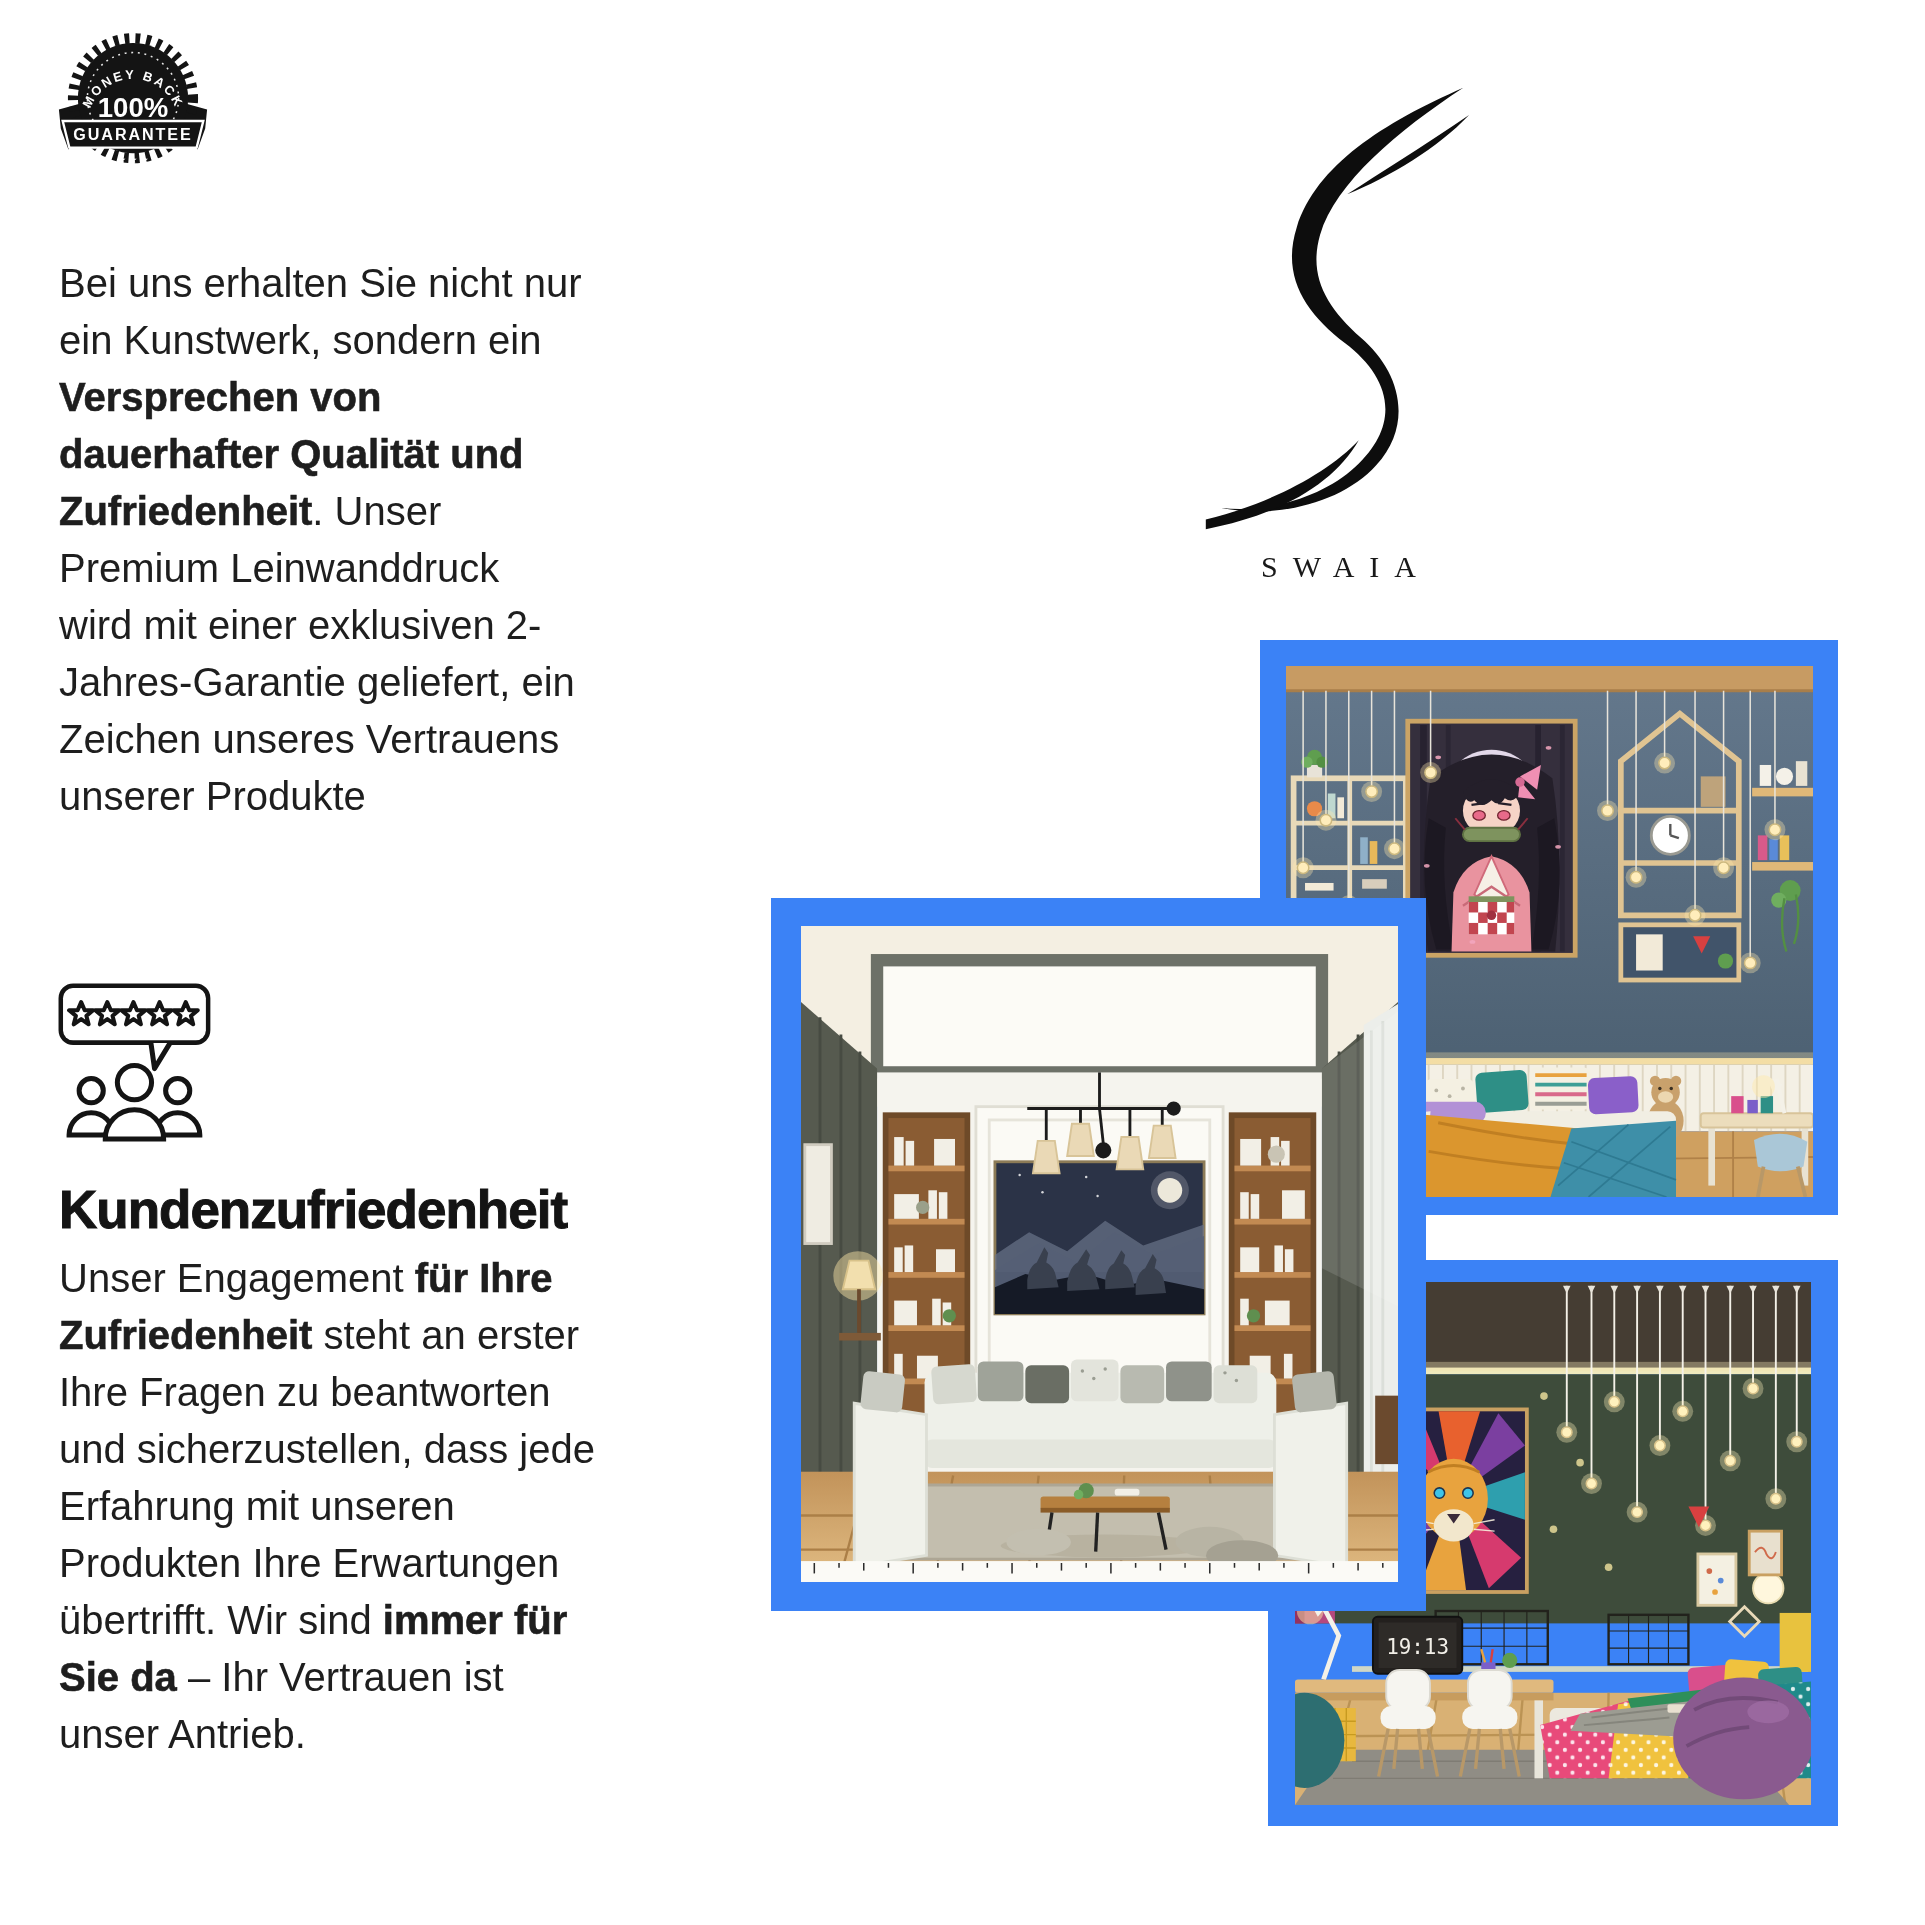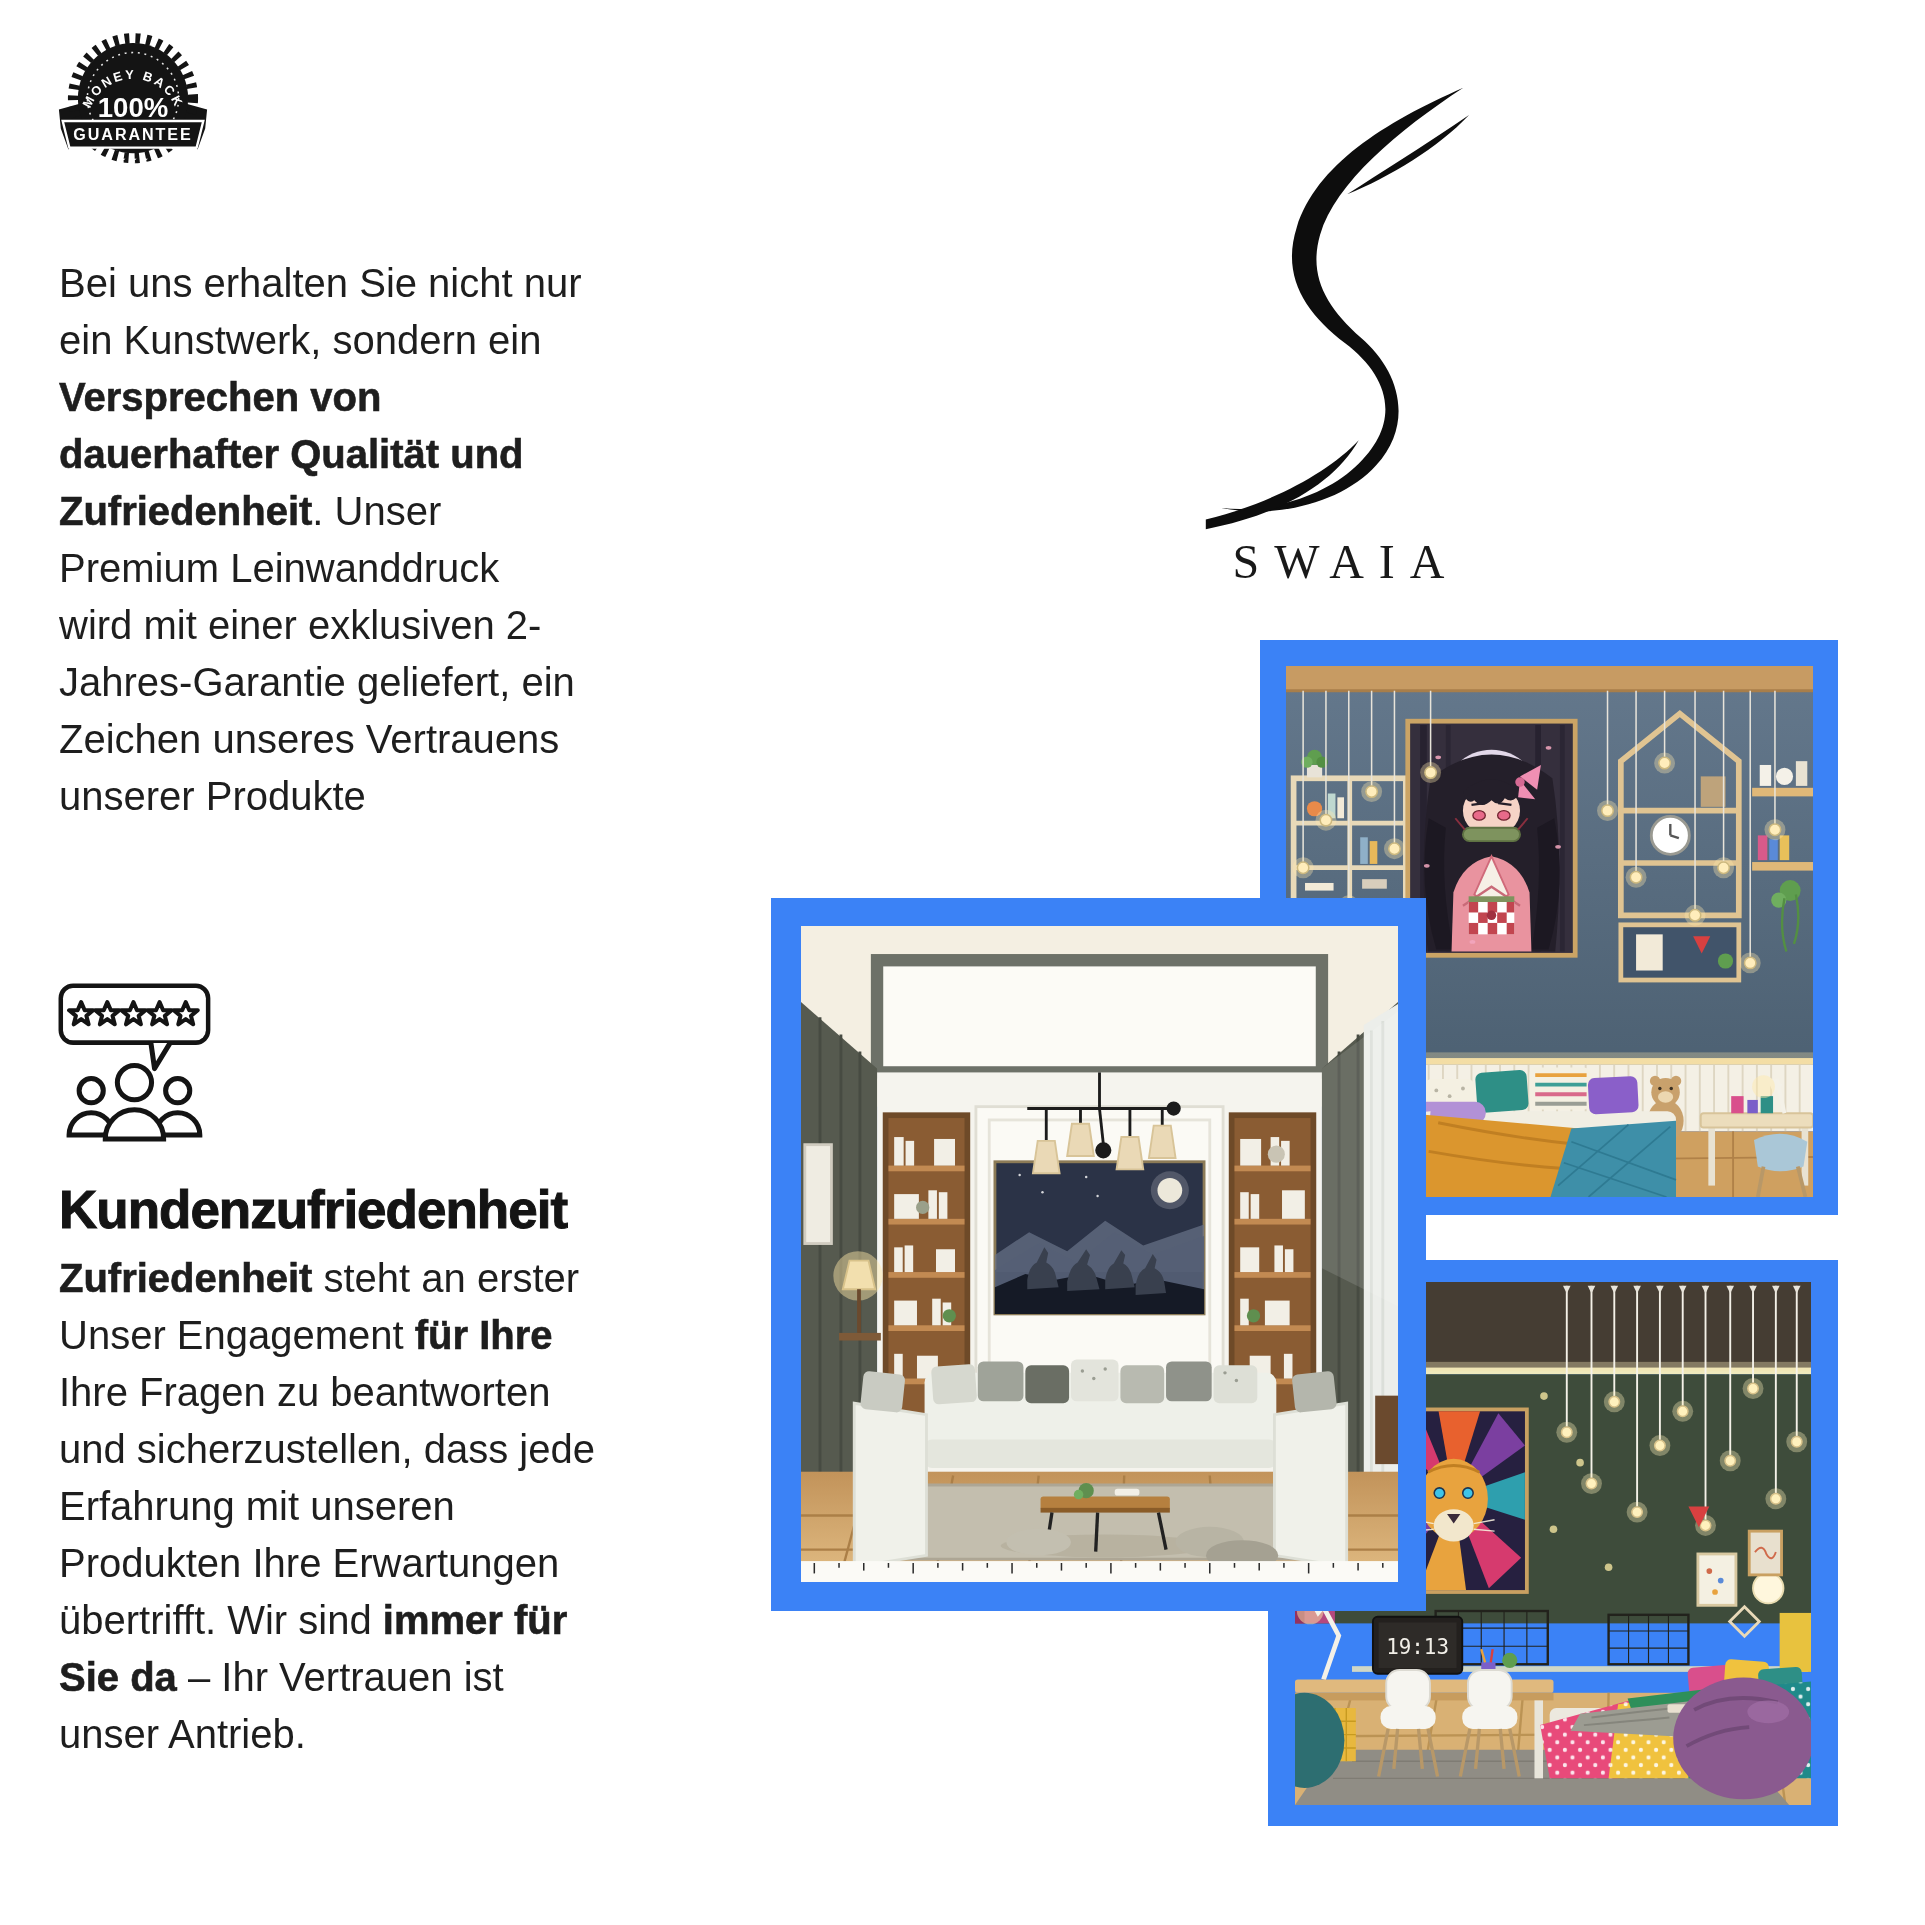--- a/index.html
+++ b/index.html
@@ -12,22 +12,22 @@
   #h-garantie{top:183px;}
   #h-kunden{top:1179px;}
   
   .para{position:absolute;left:59px;font-size:40px;line-height:57px;color:#1e1e1e;}
   .para .rl-line{white-space:nowrap;}
   .para .b{font-weight:700;-webkit-text-stroke:0.6px #1e1e1e;}
   #p-garantie{top:255px;}
   #p-kunden{top:1250px;}
   
   #logo-s{left:1200px;top:82px;width:271px;height:455px;}
-  #wordmark{left:1196px;top:534px;width:285px;text-align:center;
-            font-family:"Liberation Serif",serif;font-size:48px;letter-spacing:15px;
+  #wordmark{left:1196px;top:550px;width:285px;text-align:center;
+            font-family:"Liberation Serif",serif;font-size:30px;letter-spacing:15px;
             text-indent:15px;color:#191919;white-space:nowrap;}
   
   .card{position:absolute;background:#3b82f6;}
   .ph{position:absolute;}
   .ph svg{display:block;width:100%;height:100%;}
   #panel-anime{left:1260px;top:640px;width:578px;height:575px;z-index:1;}
   #panel-anime .ph{left:26px;top:26px;width:527px;height:531px;}
   #panel-living{left:771px;top:898px;width:655px;height:713px;z-index:2;}
   #panel-living .ph{left:29.5px;top:27.6px;width:597px;height:656px;}
   #panel-lion{left:1268px;top:1260px;width:570px;height:566px;z-index:1;}
@@ -85,22 +85,22 @@
       <path d="M 16,156 a 22,22 0 0 1 44,0 z"></path>
       <circle cx="124" cy="112" r="12"></circle>
       <path d="M 102,156 a 22,22 0 0 1 44,0 z"></path>
       <circle cx="81" cy="104" r="17"></circle>
       <path d="M 52,160 a 29,29 0 0 1 58,0 z"></path>
     </g>
   </svg>
 
   <div class="h" id="h-kunden">Kundenzufriedenheit</div>
   <div class="para" id="p-kunden">
+      <div class="rl-line"><span>Unser Engagement </span><span class="b">für Ihre</span></div>
       <div class="rl-line"><span class="b">Zufriedenheit</span><span> steht an erster</span></div>
-      <div class="rl-line"><span>Unser Engagement </span><span class="b">für Ihre</span></div>
       <div class="rl-line"><span>Ihre Fragen zu beantworten</span></div>
       <div class="rl-line"><span>und sicherzustellen, dass jede</span></div>
       <div class="rl-line"><span>Erfahrung mit unseren</span></div>
       <div class="rl-line"><span>Produkten Ihre Erwartungen</span></div>
       <div class="rl-line"><span>übertrifft. Wir sind </span><span class="b">immer für</span></div>
       <div class="rl-line"><span class="b">Sie da</span><span> – Ihr Vertrauen ist</span></div>
       <div class="rl-line"><span>unser Antrieb.</span></div>
     </div>
 
   <svg class="abs" id="logo-s" viewBox="0 0 280 470">

